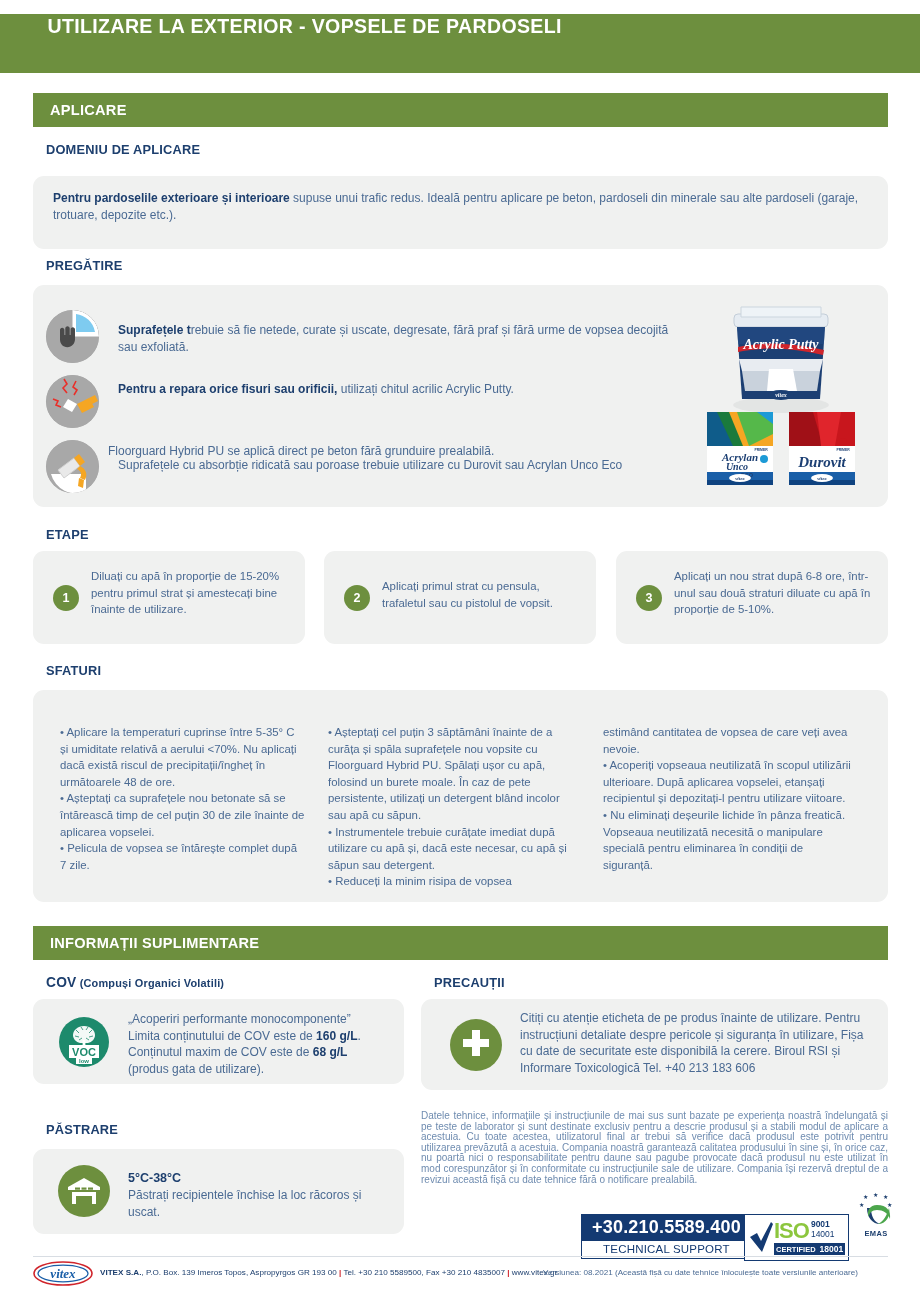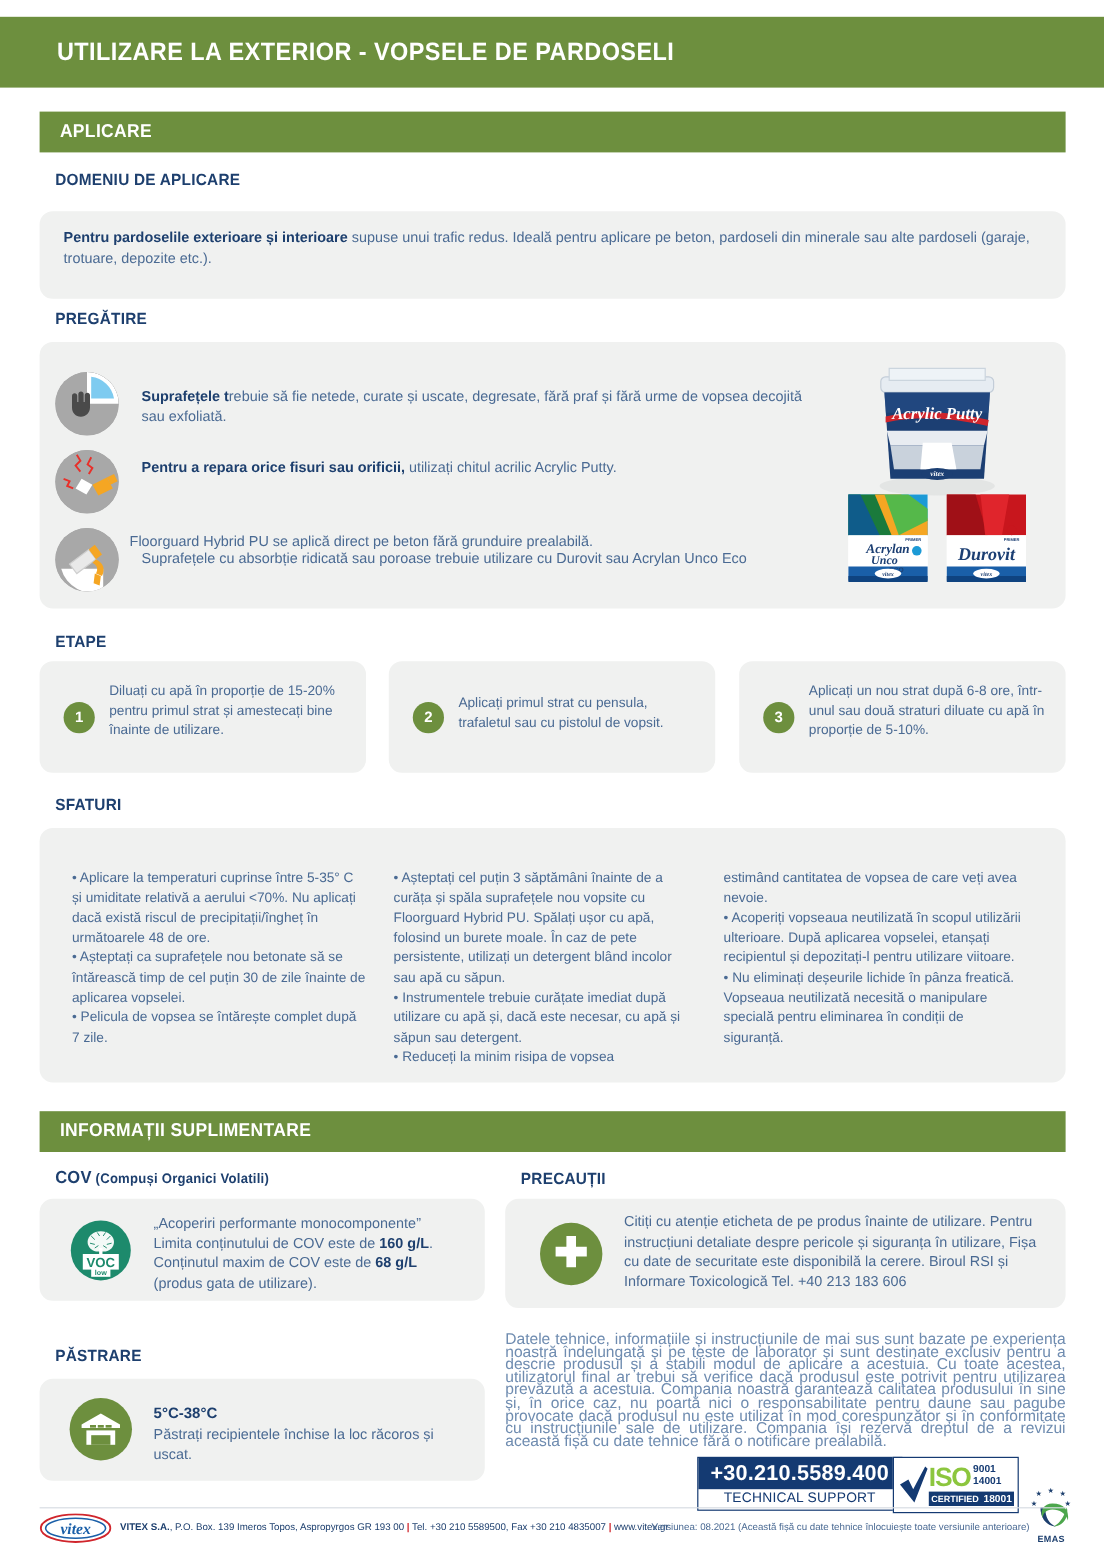--- a/index.html
+++ b/index.html
@@ -6,21 +6,21 @@
   body{
     width:920px;height:1301px;background:#ffffff;
     font-family:"Liberation Sans",sans-serif;
     color:#1d3f6e;overflow:hidden;position:relative;
   }
   .page{width:920px;height:1301px;position:relative;background:#fff;}
 
   
   .title-bar{
     position:absolute;left:0;top:14px;width:920px;height:59px;
-    background:#6d8f3e;display:flex;align-items:center;
+    background:#6d8f3e;display:flex;
   }
   .title-bar h1{
     color:#fff;font-size:21px;font-weight:bold;letter-spacing:.4px;
     padding-left:51px;white-space:nowrap;
     font-family:"Liberation Sans Narrow","Liberation Sans",sans-serif;
     transform:scaleX(.93);transform-origin:left center;
   }
 
   
   .band{
@@ -70,21 +70,21 @@
 
   
   .tips-col{position:absolute;font-size:11.4px;line-height:16.6px;color:#4a6a93;}
 
   
   .circ-icon{position:absolute;border-radius:50%;display:flex;
     align-items:center;justify-content:center;}
 
   
   .legal{
-    position:absolute;font-size:13px;line-height:10.6px;color:#6f8cb0;
+    position:absolute;font-size:10px;line-height:10.6px;color:#6f8cb0;
     text-align:justify;
   }
   .phone-badge{
     position:absolute;border:1.6px solid #143a72;background:#fff;
     text-align:center;
   }
   .phone-badge .num{
     background:#143a72;color:#fff;font-size:18px;font-weight:bold;
     padding:2px 10px 3px;letter-spacing:.2px;
   }
@@ -335,31 +335,31 @@
 
   <div class="iso-badge" style="left:744px;top:1214px;height:47px;padding:0 3px;">
     <svg width="26" height="38" viewBox="0 0 26 38">
       <path d="M2 18 L9 14 L13 22 L23 3 L25 5 L14 33 z" fill="#143a72"></path>
     </svg>
     <div style="display:flex;flex-direction:column;">
       <div style="display:flex;align-items:flex-start;">
         <span style="color:#8cc63e;font-size:22px;font-weight:bold;line-height:22px;letter-spacing:-1px;">ISO</span>
         <span style="display:flex;flex-direction:column;margin-left:2px;">
           <span style="color:#143a72;font-size:8.5px;font-weight:bold;line-height:9.5px;">9001</span>
-          <span style="color:#143a72;font-size:8.5px;font-weight:bold;line-height:9.5px;">14001</span>
+          <span style="color:#143a72;font-size:8.5px;font-weight:normal;line-height:9.5px;">14001</span>
         </span>
       </div>
       <div style="display:flex;background:#143a72;align-items:center;margin-top:1px;">
         <span style="color:#fff;font-size:7.5px;font-weight:bold;padding:1px 2px;">CERTIFIED</span>
         <span style="color:#fff;font-size:8.5px;font-weight:bold;padding:1px 2px;">18001</span>
       </div>
     </div>
   </div>
 
-  <div style="position:absolute;left:855px;top:1240px;width:42px;height:50px;text-align:center;">
+  <div style="position:absolute;left:855px;top:1192px;width:42px;height:50px;text-align:center;">
     <svg width="42" height="36" viewBox="0 0 42 36">
       <g fill="#1d3f6e">
         <text x="8" y="7" font-size="6" font-family="Liberation Sans, sans-serif">★</text>
         <text x="18" y="4.5" font-size="6" font-family="Liberation Sans, sans-serif">★</text>
         <text x="28" y="7" font-size="6" font-family="Liberation Sans, sans-serif">★</text>
         <text x="4" y="15" font-size="6" font-family="Liberation Sans, sans-serif">★</text>
         <text x="32" y="15" font-size="6" font-family="Liberation Sans, sans-serif">★</text>
       </g>
       <path d="M12 16 c0 10 6 16 13 16 c-6 -2 -9 -8 -9 -16z" fill="#1d3f6e"></path>
       <path d="M22 13 c10 0 14 6 13 14 c-2 -6 -7 -9 -13 -9 c-5 0 -8 3 -8 7 c-3 -6 1 -12 8 -12z" fill="#4ca64c"></path>

